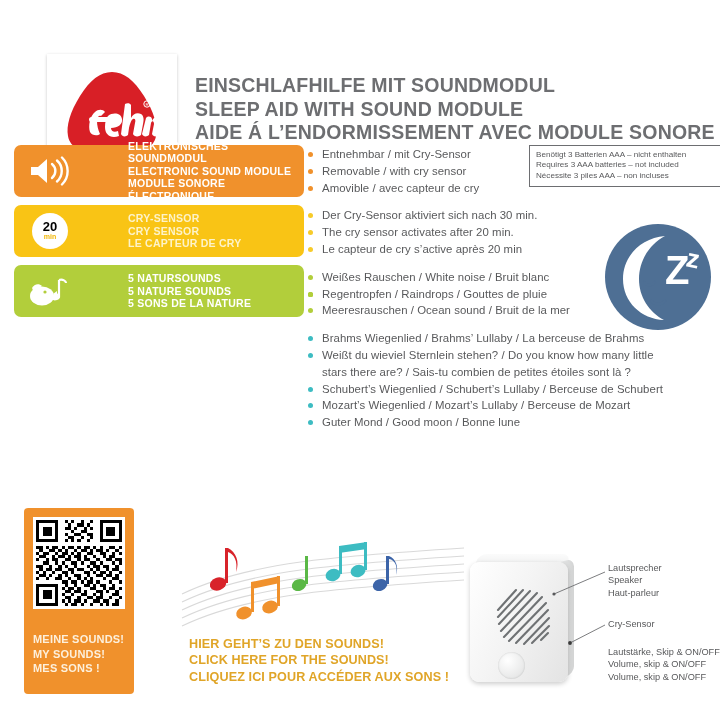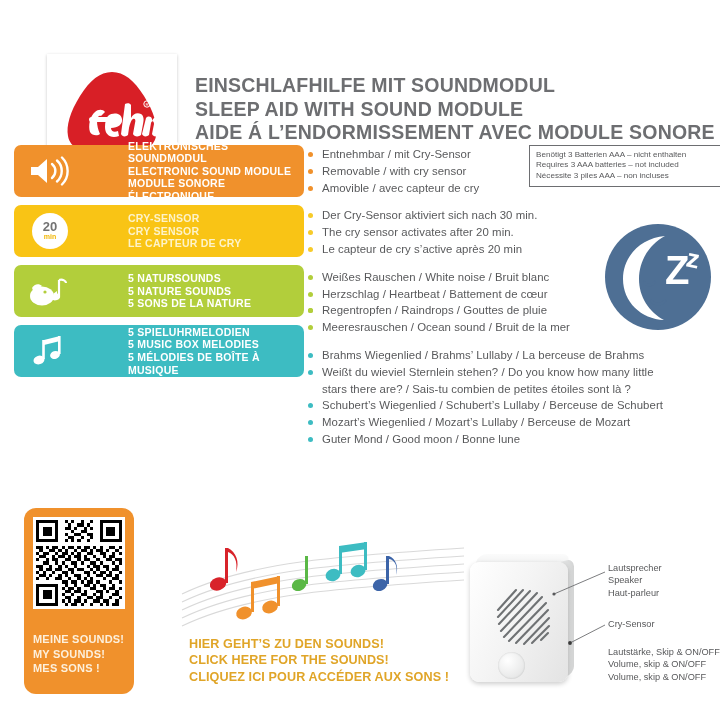--- a/index.html
+++ b/index.html
@@ -53,21 +53,21 @@
   .b-teal{background:#3dbcc2;}
   .b-teal .badge-text{color:#ffffff;}
 
   .clockface{
     width:36px;height:36px;border-radius:50%;
     border:2px dashed #ffffff;
     display:flex;flex-direction:column;align-items:center;justify-content:center;
     color:#f9c415;font-weight:bold;background:#ffffff;
     box-sizing:border-box;
   }
-  .clock-20{font-size:13px;line-height:12px;color:#737373;}
+  .clock-20{font-size:13px;line-height:12px;color:#000000;}
   .clock-min{font-size:7px;line-height:8px;color:#f2b705;}
 
   
   .lists{position:absolute;left:307px;top:146px;width:410px;}
   .list-group{margin-bottom:11px;}
   .li{
     position:relative;padding-left:15px;font-size:11.4px;line-height:16.8px;
     color:#58595b;letter-spacing:.05px;
   }
   .li .dot{
@@ -87,21 +87,21 @@
   .batt-line{font-size:8.1px;line-height:10.4px;color:#58595b;white-space:nowrap;}
 
   
   .moon{
     position:absolute;left:603px;top:222px;width:110px;height:110px;
   }
 
   
   .qr-block{
     position:absolute;left:24px;top:508px;width:110px;height:186px;
-    background:#f0912c;border-radius:12px;
+    background:#f0912c;border-radius:4px;
   }
   .qr-img{
     position:absolute;left:9px;top:9px;width:92px;height:92px;background:#ffffff;
   }
   .qr-caption{
     position:absolute;left:9px;top:124px;width:100px;
     color:#fdf0dc;font-weight:bold;font-size:11px;line-height:14.5px;
     letter-spacing:.2px;
   }
 
@@ -219,55 +219,39 @@
           <path d="M33 6 C37 5 40 7 40 9" stroke="#ffffff" stroke-width="2.2" fill="none"></path>
         </svg>
       </div>
       <div class="badge-text">
         <span>5 NATURSOUNDS</span>
         <span>5 NATURE SOUNDS</span>
         <span>5 SONS DE LA NATURE</span>
       </div>
     </div>
 
-    <div class="badge b-teal">
-      <div class="badge-icon">
-        <svg width="36" height="34" viewBox="0 0 36 34">
-          <path d="M12 6 L28 2 L28 7 L12 11 Z" fill="#ffffff"></path>
-          <rect x="10.2" y="6" width="2.6" height="19" fill="#ffffff"></rect>
-          <rect x="26" y="2" width="2.6" height="18" fill="#ffffff"></rect>
-          <ellipse cx="7" cy="26" rx="5.6" ry="4.3" fill="#ffffff" transform="rotate(-18 7 26)"></ellipse>
-          <ellipse cx="23" cy="21" rx="5" ry="3.9" fill="#ffffff" transform="rotate(-18 23 21)"></ellipse>
-        </svg>
-      </div>
-      <div class="badge-text">
-        <span>5 SPIELUHRMELODIEN</span>
-        <span>5 MUSIC BOX MELODIES</span>
-        <span>5 MÉLODIES DE BOÎTE À MUSIQUE</span>
-      </div>
-    </div>
   </div>
 
   <div class="lists">
 
     <div class="list-group g-orange">
       <div class="li"><span class="dot"></span><span>Entnehmbar / mit Cry-Sensor</span></div>
       <div class="li"><span class="dot"></span><span>Removable / with cry sensor</span></div>
       <div class="li"><span class="dot"></span><span>Amovible / avec capteur de cry</span></div>
     </div>
 
     <div class="list-group g-yellow">
       <div class="li"><span class="dot"></span><span>Der Cry-Sensor aktiviert sich nach 30 min.</span></div>
       <div class="li"><span class="dot"></span><span>The cry sensor activates after 20 min.</span></div>
       <div class="li"><span class="dot"></span><span>Le capteur de cry s’active après 20 min</span></div>
     </div>
 
     <div class="list-group g-green">
       <div class="li"><span class="dot"></span><span>Weißes Rauschen / White noise / Bruit blanc</span></div>
-      <div class="li"><span class="dot"></span><span>Herzschlag / Heartbeat / Battement de cœur</span></div>
+      <div class="li"><span class="dot"></span></div>
       <div class="li"><span class="dot"></span></div>
       <div class="li"><span class="dot"></span><span>Regentropfen / Raindrops / Gouttes de pluie</span></div>
       <div class="li"><span class="dot"></span><span>Meeresrauschen / Ocean sound / Bruit de la mer</span></div>
     </div>
 
     <div class="list-group g-teal">
       <div class="li"><span class="dot"></span><span>Brahms Wiegenlied / Brahms’ Lullaby / La berceuse de Brahms</span></div>
       <div class="li"><span class="dot"></span><span>Weißt du wieviel Sternlein stehen? / Do you know how many little</span></div>
       <div class="li" style="padding-left:15px;"><span>stars there are? / Sais-tu combien de petites étoiles sont là ?</span></div>
       <div class="li"><span class="dot"></span><span>Schubert’s Wiegenlied / Schubert’s Lullaby / Berceuse de Schubert</span></div>

